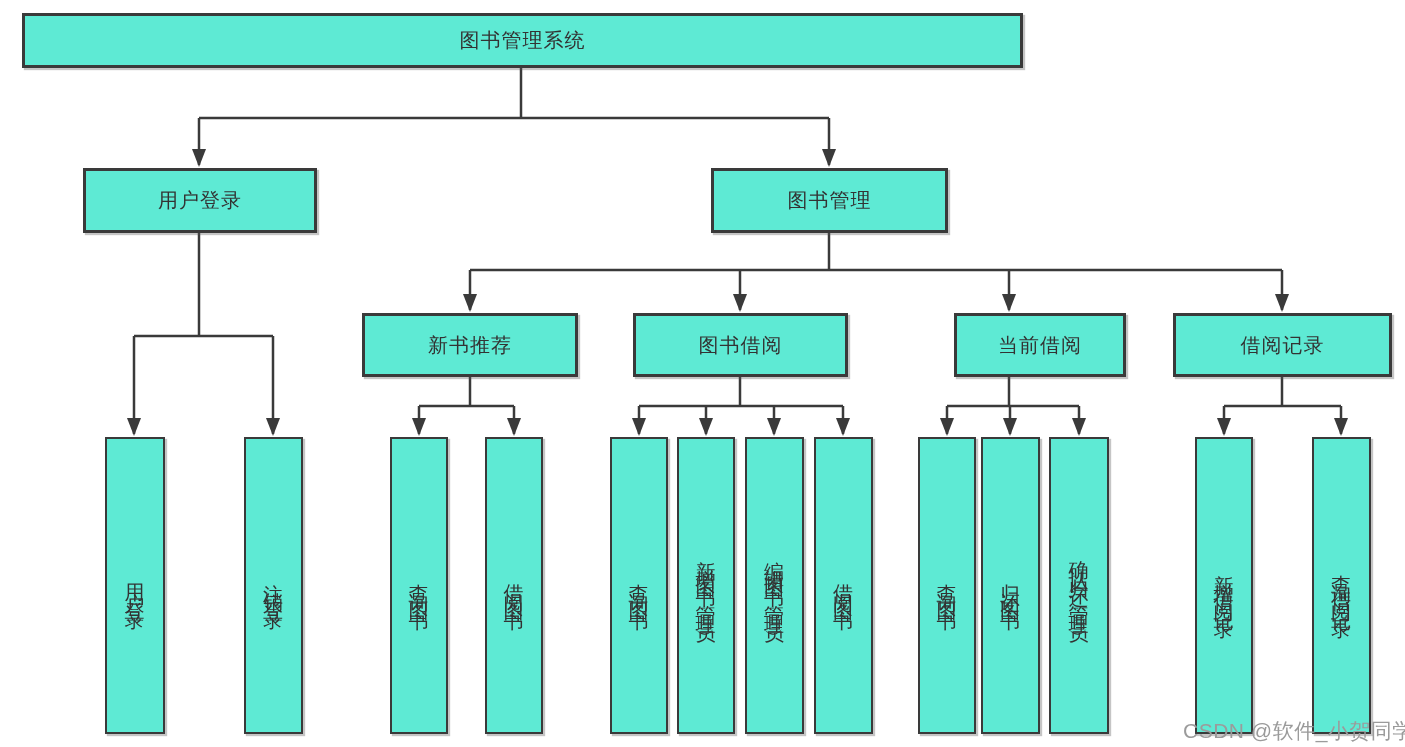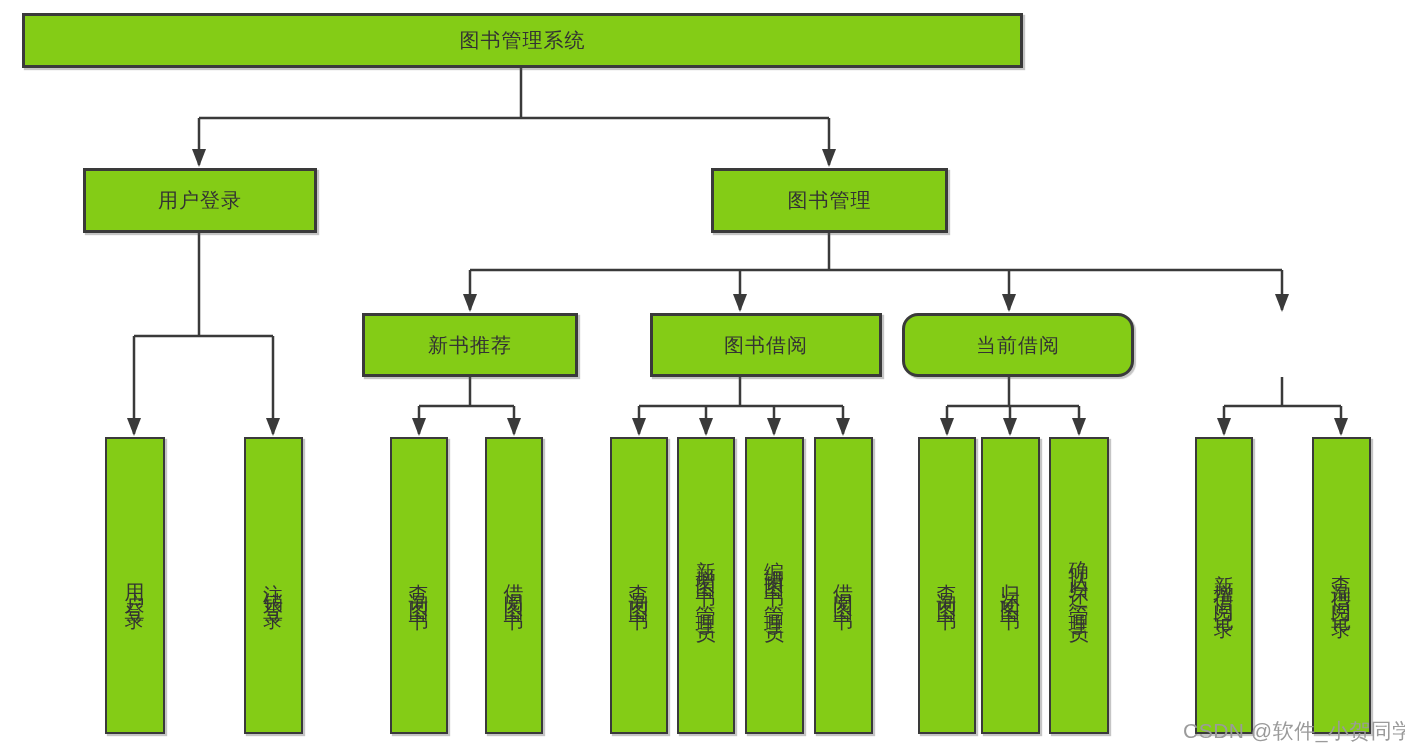--- a/index.html
+++ b/index.html
@@ -13,21 +13,21 @@
   }
   #connectors {
     position: absolute;
     left: 0; top: 0;
     width: 1405px; height: 747px;
     pointer-events: none;
   }
   .node {
     position: absolute;
     box-sizing: border-box;
-    background: #84cc16;
+    background: #5eead4;
     border: 3px solid #3a3a3a;
     box-shadow: 2px 2px 1px rgba(90,90,90,0.35);
     display: flex;
     align-items: center;
     justify-content: center;
     color: #333333;
     font-size: 20px;
     letter-spacing: 1px;
     z-index: 2;
   }
@@ -109,22 +109,23 @@
       <line x1="1341" y1="406" x2="1341" y2="434" marker-end="url(#arrow)"></line>
     </g>
   </svg>
 
   <div class="node" style="left:22px; top:13px; width:1001px; height:55px;">图书管理系统</div>
 
   <div class="node" style="left:83px; top:168px; width:234px; height:65px;">用户登录</div>
   <div class="node" style="left:362px; top:313px; width:216px; height:64px;">新书推荐</div>
 
   <div class="node" style="left:711px; top:168px; width:237px; height:65px;">图书管理</div>
-  <div class="node" style="left:650px; top:313px; width:232px; height:64px;">图书借阅</div>
-  <div class="node" style="left:902px; top:313px; width:232px; height:64px;border-radius:16px;">当前借阅</div>
+  <div class="node" style="left:633px; top:313px; width:215px; height:64px;">图书借阅</div>
+  <div class="node" style="left:954px; top:313px; width:172px; height:64px;">当前借阅</div>
+  <div class="node" style="left:1173px; top:313px; width:219px; height:64px;">借阅记录</div>
 
   <div class="node leaf" style="left:105px; top:437px; width:60px; height:297px;">
     <span class="vtext">用户登录</span>
   </div>
   <div class="node leaf" style="left:244px; top:437px; width:59px; height:297px;">
     <span class="vtext">注销登录</span>
   </div>
 
   <div class="node leaf" style="left:390px; top:437px; width:58px; height:297px;">
     <span class="vtext">查询图书</span>

